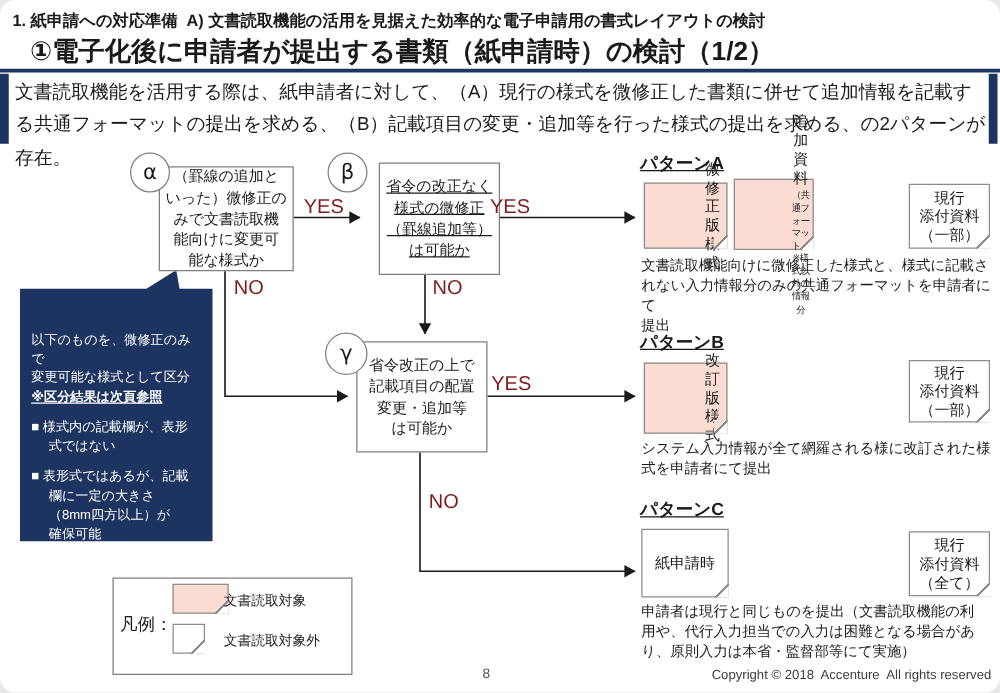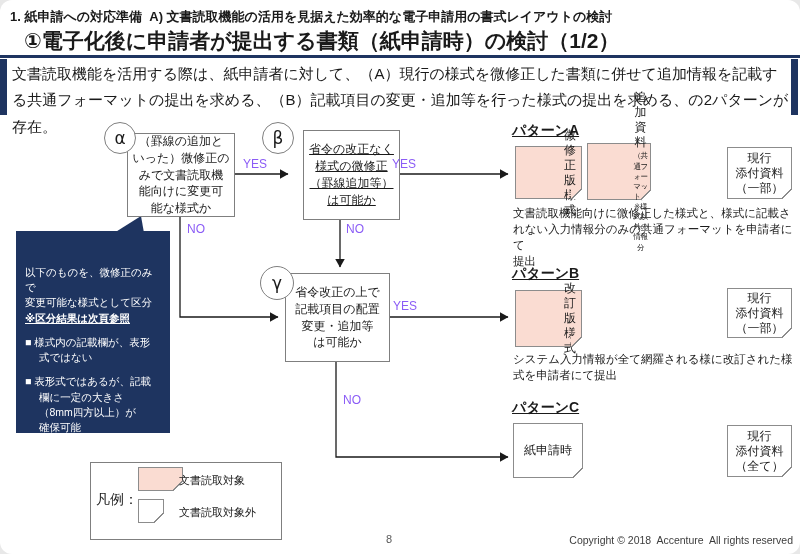--- a/index.html
+++ b/index.html
@@ -25,21 +25,21 @@
   .flow-box{
     border:1px solid #7F7F7F; background:#fff; z-index:2;
     display:flex; align-items:center; justify-content:center;
     text-align:center; font-size:12px; line-height:1.4;
   }
   .flow-circle{
     width:30px; height:30px; border:1px solid #7F7F7F; border-radius:50%;
     background:#fff; z-index:3; display:flex; align-items:center; justify-content:center;
     font-size:17px; font-family:"DejaVu Sans",sans-serif;
   }
-  .yn{font-size:12px; z-index:2; color:#8b5cf6;}
+  .yn{font-size:16px; z-index:2; color:#7f1d1d;}
 
   
   .connectors{left:0; top:0; z-index:1;}
 
   
   .callout{
     left:16px; top:231px; width:154px; height:202px; background:#1E3460;
     color:#fff; z-index:2; box-sizing:border-box; padding:34px 8px 8px 9px;
     font-size:10.5px; line-height:1.45;
   }
@@ -192,20 +192,23 @@
   <div class="abs note white" style="left:513px; top:423px; width:70px; height:55px;">
     <span class="preline">紙申請時</span>
     <span class="fold"></span>
   </div>
   <div class="abs note white" style="left:727px; top:425px; width:65px; height:52px;">
     <span class="preline">現行
 添付資料
 （全て）</span>
     <span class="fold"></span>
   </div>
+  <div class="abs pattern-desc preline" style="left:513px; top:483px;">申請者は現行と同じものを提出（文書読取機能の利
+用や、代行入力担当での入力は困難となる場合があ
+り、原則入力は本省・監督部等にて実施）</div>
 
   <div class="abs legend-box"></div>
   <div class="abs legend-label">凡例：</div>
   <div class="abs note pink" style="left:138px; top:467px; width:26px; height:24px;">
     <span class="fold"></span>
   </div>
   <div class="abs legend-item-label" style="left:179px; top:473px;">文書読取対象</div>
   <div class="abs note white" style="left:138px; top:499px; width:26px; height:24px;">
     <span class="fold"></span>
   </div>

